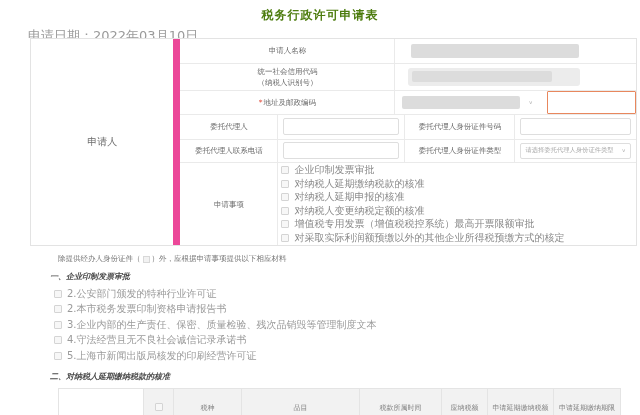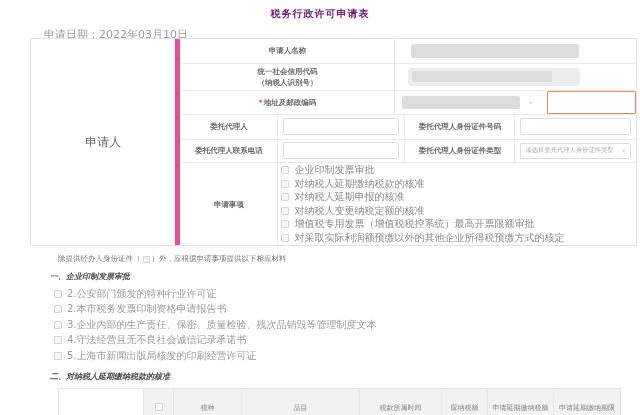--- a/index.html
+++ b/index.html
@@ -1,34 +1,34 @@
 <!DOCTYPE html>
 <html><head>
 <meta charset="utf-8">
 <style>
   * { margin:0; padding:0; box-sizing:border-box; }
   html,body { background:#fff; }
   body { font-family:"DejaVu Sans", sans-serif; }
   .page { position:relative; width:640px; height:415px; background:#ffffff; overflow:hidden; }
 
   .title { position:absolute; top:7px; left:0; width:100%; text-align:center;
-           font-size:10px; font-weight:bold; color:#701a75; letter-spacing:1px; }
-  .date  { position:absolute; top:27px; left:44px; font-size:11px; color:#9a9a9a; }
+           font-size:12px; font-weight:bold; color:#4d7c0f; letter-spacing:1px; }
+  .date  { position:absolute; top:27px; left:28px; font-size:13px; color:#9a9a9a; }
 
   
   .main-table { position:absolute; left:30px; top:38px; width:607px; height:208px;
                 border:1px solid #e3e3e3; display:flex; background:#fff; }
-  .colA { width:165px; border-right:5px solid #ec4899; display:flex; align-items:center;
-          justify-content:center; font-size:12px; color:#6b6b6b; }
+  .colA { width:165px; border-right:7px solid #ec4899; display:flex; align-items:center;
+          justify-content:center; font-size:10px; color:#6b6b6b; }
   .rows { flex:1; display:flex; flex-direction:column; }
   .row  { display:flex; border-bottom:1px solid #eaeaea; align-items:stretch; }
   .row:last-child { border-bottom:none; }
   .cell { display:flex; align-items:center; }
   .lbl  { justify-content:center; text-align:left; font-size:7.5px; color:#6b6b6b;
-          flex-direction:column; line-height:1.5;font-weight:bold; }
+          flex-direction:column; line-height:1.5; }
   .b-r  { border-right:1px solid #eaeaea; }
 
   .r1 { height:25px; } .r2 { height:27px; } .r3 { height:24px; }
   .r4 { height:25px; } .r5 { height:24px; } .r-items { height:82px; }
 
   .w-label-wide { width:215px; }
   .w-value-wide { flex:1; padding-left:8px; }
   .w-label-sm   { width:98px; }
   .w-input-1    { width:127px; padding:0 5px; }
   .w-label-md   { width:110px; }

